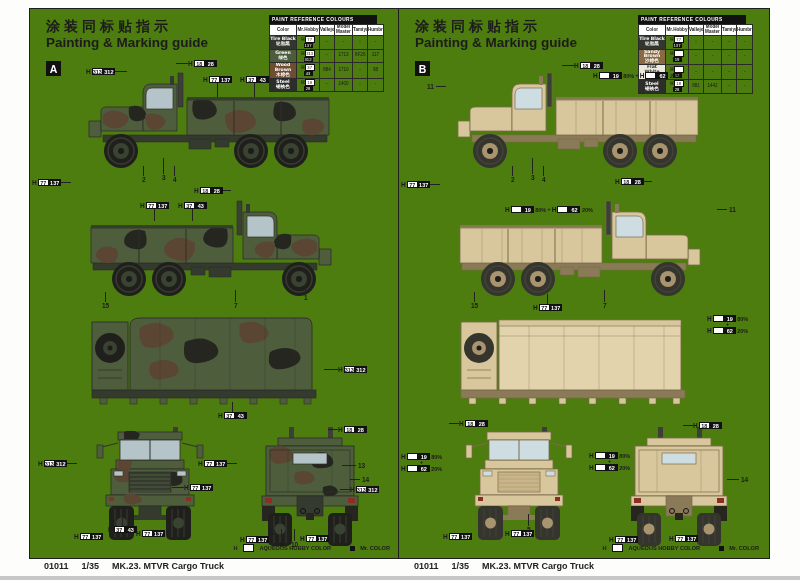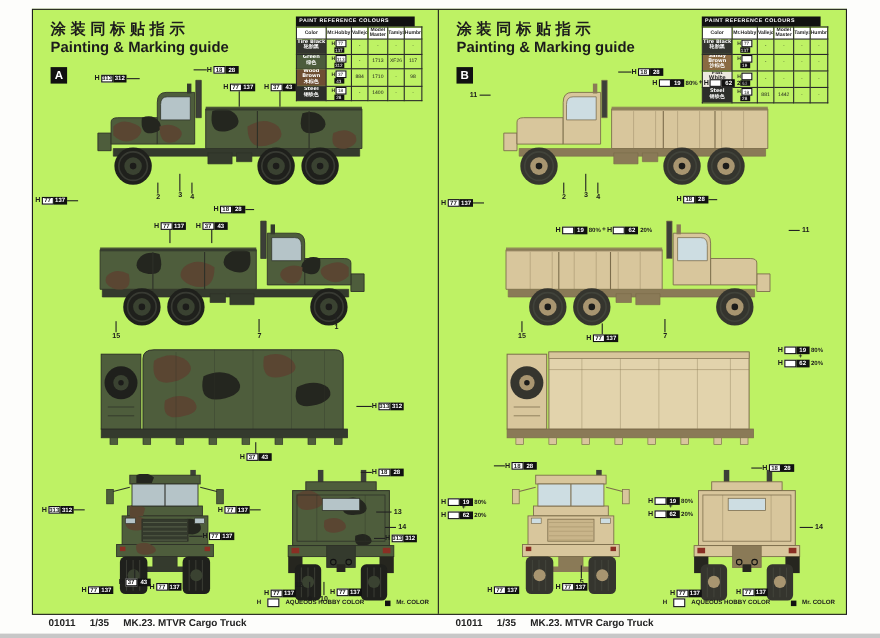--- a/index.html
+++ b/index.html
@@ -1,19 +1,19 @@
 <!DOCTYPE html>
 <html><head>
 <meta charset="utf-8">
 <style>
   html,body{margin:0;padding:0}
   body{width:800px;height:580px;position:relative;background:#fdfdfb;
        font-family:"Liberation Sans",sans-serif;color:#1c1c1c;overflow:hidden}
   .sheet{position:absolute;left:29px;top:8px;width:739px;height:549px;
-         border:1.5px solid #1f1f1f;background:#bef264}
+         border:1.5px solid #1f1f1f;background:#4d7c0f}
   .divider{position:absolute;left:368px;top:0;width:0;height:100%;border-left:1.4px solid #1f1f1f}
   .panel{position:absolute;top:0;height:100%;width:368px}
   .p0{left:0}.p1{left:369px}
   .title-cn{position:absolute;left:16px;top:9px;font-size:14px;font-weight:bold;letter-spacing:4px;font-family:"DejaVu Sans",sans-serif}
   .title-en{position:absolute;left:16px;top:26px;font-size:13.5px;font-weight:bold}
   .badge{position:absolute;left:16px;top:52px;width:15px;height:15px;background:#111;color:#fff;
          font-weight:bold;font-size:10.5px;display:flex;align-items:center;justify-content:center}
   .ptable{position:absolute;left:239px;top:6px;width:108px}
   .pt-title{background:#111;color:#fff;font-size:4.8px;font-weight:bold;letter-spacing:.5px;
             padding:2px 3px;white-space:nowrap}

